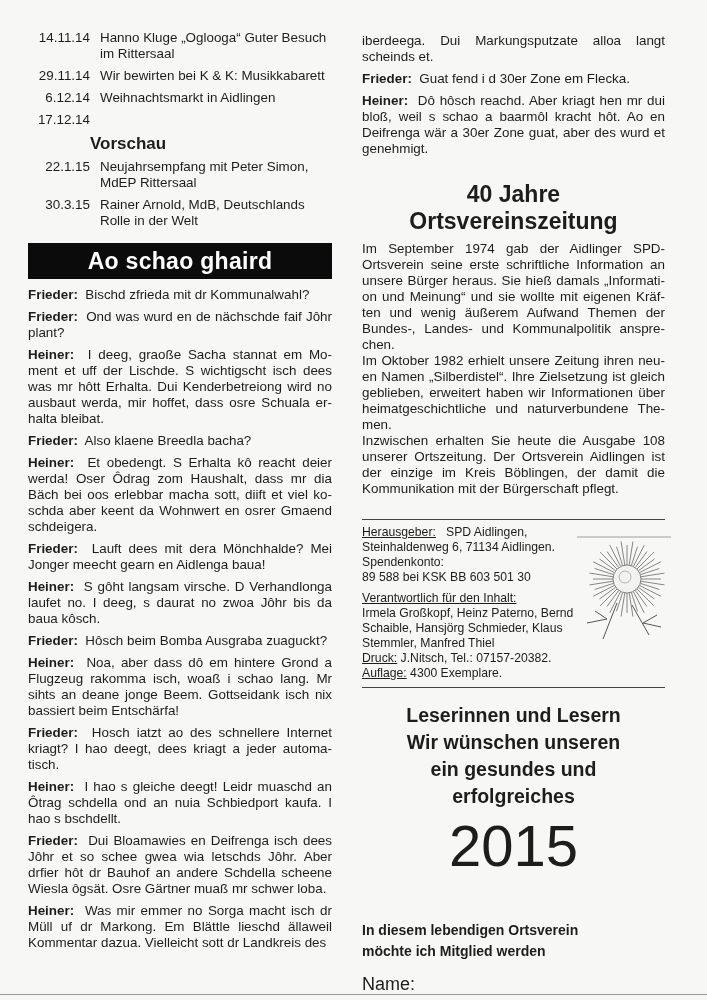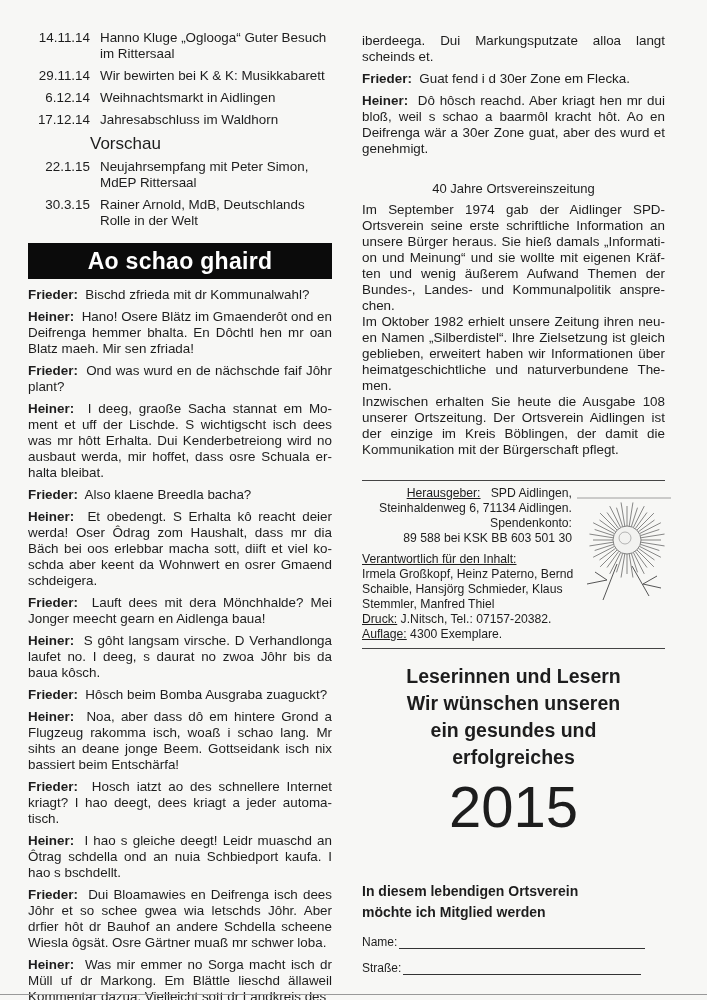--- a/index.html
+++ b/index.html
@@ -8,38 +8,38 @@
     background:#f7f7f5;
     font-family:"Liberation Sans", sans-serif;
     color:#1d1d1d;
   }
   .page { position:absolute; inset:0;padding-left:31px; }
   .col-left { position:absolute; left:28px; top:30px; width:304px; }
   .col-right { position:absolute; left:362px; top:33px; width:303px; }
   .ev { display:flex; font-size:13.4px; line-height:16px; margin-bottom:6px; }
   .ev .d { width:62px; text-align:right; padding-right:10px; flex:none; white-space:nowrap; }
   .ev .t { flex:1; }
-  .vorschau { margin-left:62px; font-weight:normal; font-size:17px; margin:2px 0 5px 62px; }
+  .vorschau { margin-left:62px; font-weight:bold; font-size:17px; margin:2px 0 5px 62px; }
   .banner {
     background:#0b0b0b; color:#fff; font-weight:bold; font-size:23px;
     text-align:center; height:36px; line-height:36px; margin:14px 0 8px 0;
     letter-spacing:0.3px;
   }
   .dlg p, .para { margin:0 0 6px 0; font-size:13.4px; line-height:16px; text-align:justify; hyphens:manual; }
   .sp { font-weight:bold; }
-  .h40 { font-weight:normal; font-size:13px; text-align:center; margin:24px 0 6px 0; }
+  .h40 { font-weight:bold; font-size:23px; text-align:center; margin:24px 0 6px 0; }
   .rule { height:0; border-top:1.5px solid #444; }
   .imp { font-size:12.2px; line-height:15px; position:relative; }
   .imp .u { text-decoration:underline; }
   .imp p { margin:0 0 6px 0; }
   .flower { position:absolute; right:-6px; top:10px; width:94px; height:110px; }
   .wish { font-weight:bold; font-size:19.5px; line-height:27px; text-align:center; margin-top:14px; }
   .year { font-weight:normal; font-size:58px; text-align:center; margin-top:4px; line-height:64px; }
   .join { font-weight:bold; font-size:14px; line-height:21px; margin-top:42px; }
-  .field { display:flex; align-items:flex-end; font-size:12px; margin-top:12px; }
+  .field { display:flex; align-items:flex-end; font-size:18px; margin-top:12px; }
   .field .line { border-bottom:1px solid #333; height:12px; margin-left:2px; }
   .bottom-rule { position:absolute; left:0; right:0; top:994px; border-top:1.5px solid #999; }
 </style>
 </head>
 <body>
 
 <div class="page">
 
   <div class="col-left">
     <div>
@@ -50,41 +50,39 @@
       <div class="ev">
           <span class="d">29.11.14</span>
           <span class="t">Wir bewirten bei K &amp; K: Musikkabarett</span>
         </div>
       <div class="ev">
           <span class="d">6.12.14</span>
           <span class="t">Weihnachtsmarkt in Aidlingen</span>
         </div>
       <div class="ev">
           <span class="d">17.12.14</span>
-          <span class="t">Jahresabschluss im Waldhorn</span>
         </div>
     </div>
 
     <div class="vorschau">Vorschau</div>
     <div>
       <div class="ev">
           <span class="d">22.1.15</span>
           <span class="t">Neujahrsempfang mit Peter Simon, MdEP Rittersaal</span>
         </div>
       <div class="ev">
           <span class="d">30.3.15</span>
           <span class="t">Rainer Arnold, MdB, Deutschlands Rolle in der Welt</span>
         </div>
     </div>
 
     <div class="banner">Ao schao ghaird</div>
 
     <div class="dlg" id="dlg-left">
         <p><span class="sp">Frieder:</span>&nbsp; <span>Bischd zfrieda mit dr Kommunalwahl?</span></p>
-        <p><span class="sp">Heiner:</span>&nbsp; <span>Hano! Osere Blätz im Gmaenderôt ond en Deifrenga hemmer bhalta. En Dôchtl hen mr oan Blatz maeh. Mir sen zfriada!</span></p>
         <p><span class="sp">Frieder:</span>&nbsp; <span>Ond was wurd en de nächschde faif Jôhr plant?</span></p>
         <p><span class="sp">Heiner:</span>&nbsp; <span>I deeg, graoße Sacha stannat em Mo­ment et uff der Lischde. S wichtigscht isch dees was mr hôtt Erhalta. Dui Kenderbetreiong wird no ausbaut werda, mir hoffet, dass osre Schuala er­halta bleibat.</span></p>
         <p><span class="sp">Frieder:</span>&nbsp; <span>Also klaene Breedla bacha?</span></p>
         <p><span class="sp">Heiner:</span>&nbsp; <span>Et obedengt. S Erhalta kô reacht deier werda! Oser Ôdrag zom Haushalt, dass mr dia Bäch bei oos erlebbar macha sott, diift et viel ko­schda aber keent da Wohnwert en osrer Gmaend schdeigera.</span></p>
         <p><span class="sp">Frieder:</span>&nbsp; <span>Lauft dees mit dera Mönchhalde? Mei Jonger meecht gearn en Aidlenga baua!</span></p>
         <p><span class="sp">Heiner:</span>&nbsp; <span>S gôht langsam virsche. D Verhandlonga laufet no. I deeg, s daurat no zwoa Jôhr bis da baua kôsch.</span></p>
         <p><span class="sp">Frieder:</span>&nbsp; <span>Hôsch beim Bomba Ausgraba zuaguckt?</span></p>
         <p><span class="sp">Heiner:</span>&nbsp; <span>Noa, aber dass dô em hintere Grond a Flugzeug rakomma isch, woaß i schao lang. Mr sihts an deane jonge Beem. Gottseidank isch nix bassiert beim Entschärfa!</span></p>
         <p><span class="sp">Frieder:</span>&nbsp; <span>Hosch iatzt ao des  schnellere Internet kriagt? I hao deegt, dees kriagt a jeder automa­tisch.</span></p>
         <p><span class="sp">Heiner:</span>&nbsp; <span>I hao s gleiche deegt! Leidr muaschd an Ôtrag schdella ond an nuia Schbiedport kaufa. I hao s bschdellt.</span></p>
@@ -105,21 +103,21 @@
     <div class="h40">40 Jahre Ortsvereinszeitung</div>
     <div>
       <div class="para" style="margin:0">Im September 1974 gab der Aidlinger SPD-Ortsverein seine erste schriftliche Information an unsere Bürger heraus. Sie hieß damals „Informati­on und Meinung“ und sie wollte mit eigenen Kräf­ten und wenig äußerem Aufwand Themen der Bundes-, Landes- und Kommunalpolitik anspre­chen.</div>
       <div class="para" style="margin:0">Im Oktober 1982 erhielt unsere Zeitung ihren neu­en Namen „Silberdistel“. Ihre Zielsetzung ist gleich geblieben, erweitert haben wir Informationen über heimatgeschichtliche und naturverbundene The­men.</div>
       <div class="para" style="margin:0">Inzwischen erhalten Sie heute die Ausgabe 108 unserer Ortszeitung. Der Ortsverein Aidlingen ist der einzige im Kreis Böblingen, der damit die Kommunikation mit der Bürgerschaft pflegt.</div>
     </div>
 
     <div class="rule" style="margin-top:22px;"></div>
 
     <div class="imp" style="margin-top:5px;">
-      <p style="width:210px;text-align:right;">
+      <p style="width:210px;">
         <span class="u">Herausgeber:</span>&nbsp;&nbsp; <span>SPD Aidlingen,</span><br>
         <span>Steinhaldenweg 6,   71134 Aidlingen.</span><br>
         <span>Spendenkonto:</span><br>
         <span>89 588 bei KSK BB 603 501 30</span>
       </p>
       <p style="width:215px;">
         <span class="u">Verantwortlich für den Inhalt:</span><br>
         <span>Irmela Großkopf, Heinz Paterno, Bernd Schaible, Hansjörg Schmieder, Klaus Stemmler, Manfred Thiel</span><br>
         <span class="u">Druck:</span><span> J.Nitsch, Tel.: 07157-20382.</span><br>
         <span class="u">Auflage:</span><span> 4300 Exemplare.</span>

